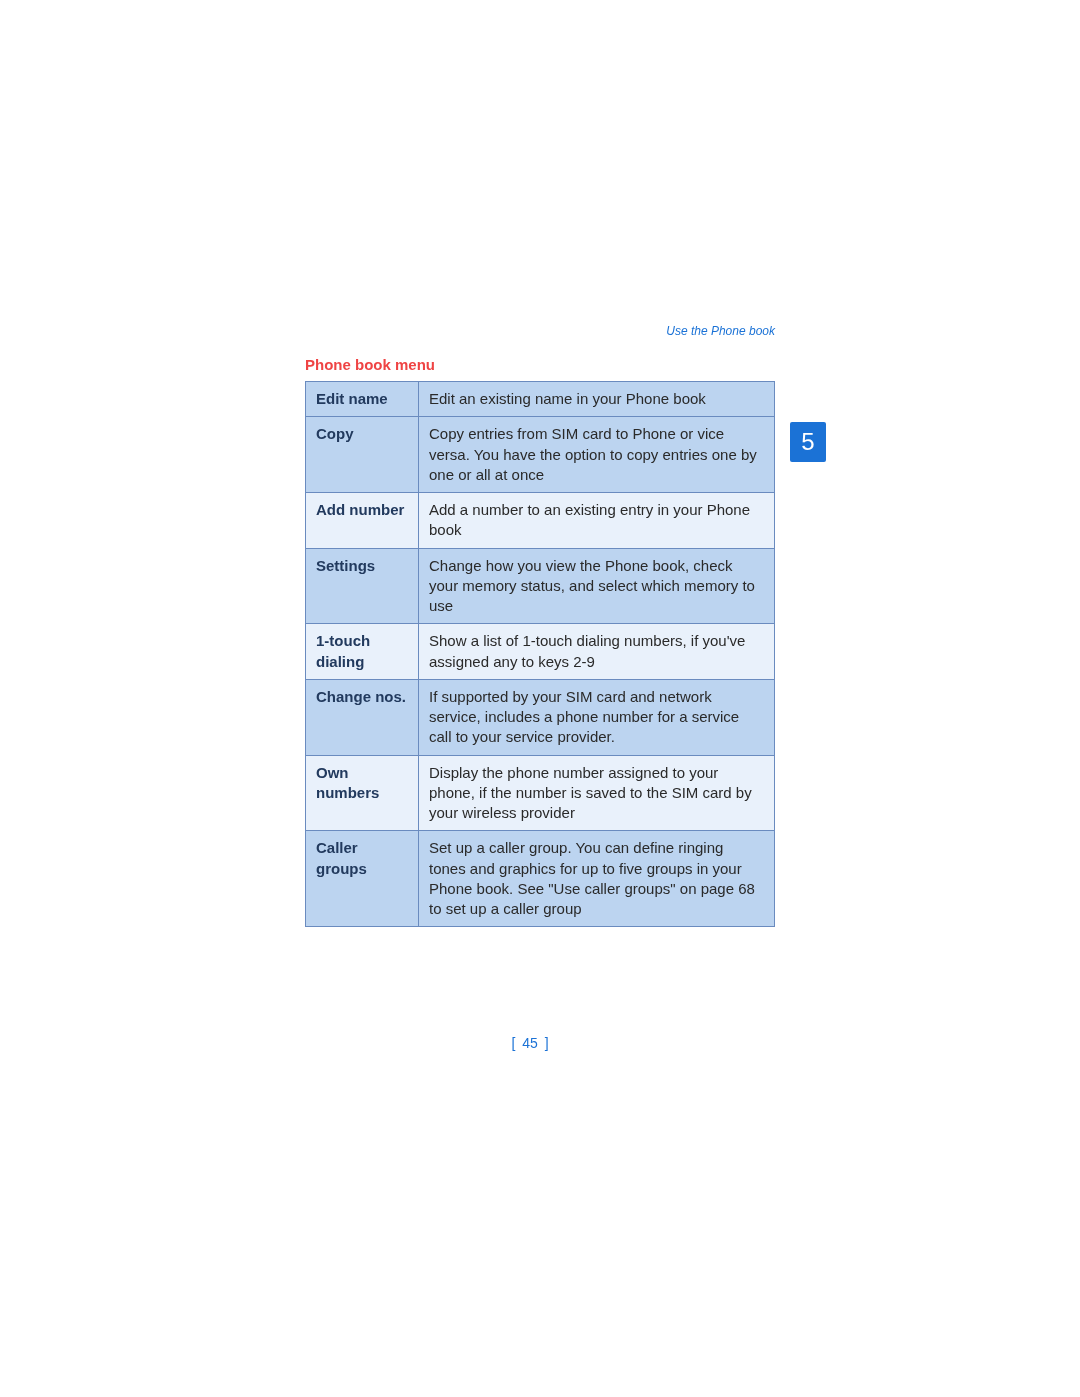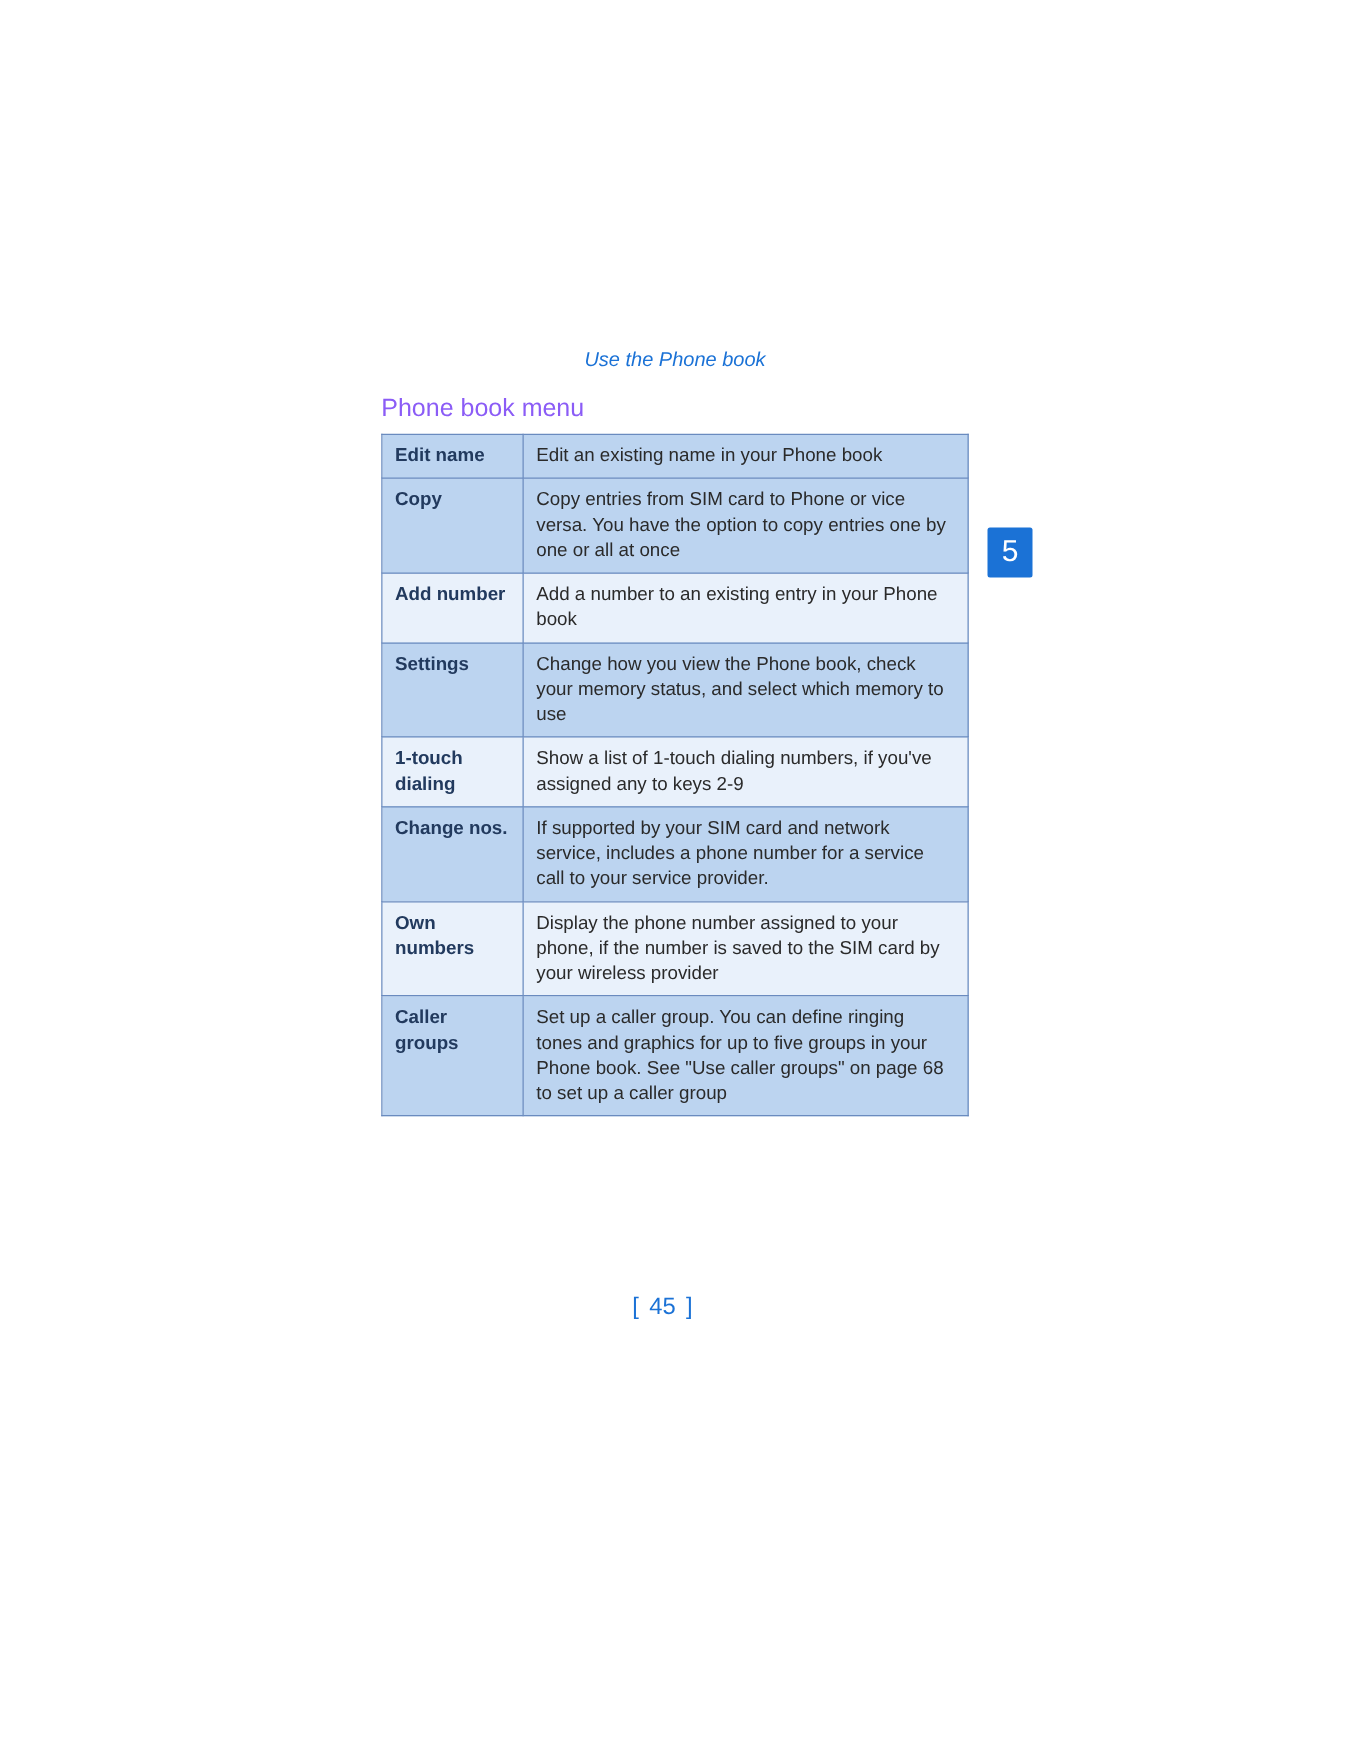--- a/index.html
+++ b/index.html
@@ -13,28 +13,29 @@
   }
   .page {
     position: absolute;
     left: 305px;
     top: 280px;
     width: 470px;
   }
   .header-right {
     color: #1b72d6;
     font-style: italic;
-    text-align: center;
-    font-size: 16px;
+    text-align: right;
+    font-size: 12px;
     margin-bottom: 18px;
+    margin-top: 44px;
   }
   .section-title {
-    color: #8b5cf6;
-    font-weight: 400;
-    font-size: 20px;
+    color: #ef4444;
+    font-weight: 700;
+    font-size: 15px;
     margin-bottom: 8px;
   }
   table.menu {
     border-collapse: collapse;
     width: 100%;
   }
   table.menu td {
     border: 1px solid #6a8bbf;
     padding: 7px 10px;
     font-size: 15px;
@@ -64,21 +65,21 @@
     justify-content: center;
     border-radius: 2px;
   }
   .footer {
     position: absolute;
     left: 305px;
     top: 1035px;
     width: 450px;
     text-align: center;
     color: #1b72d6;
-    font-size: 19px;
+    font-size: 14px;
   }
   .footer .bracket { padding: 0 3px; }
 </style>
 </head>
 <body>
 
 <div class="page">
   <div class="header-right">Use the Phone book</div>
   <div class="section-title">Phone book menu</div>
 

